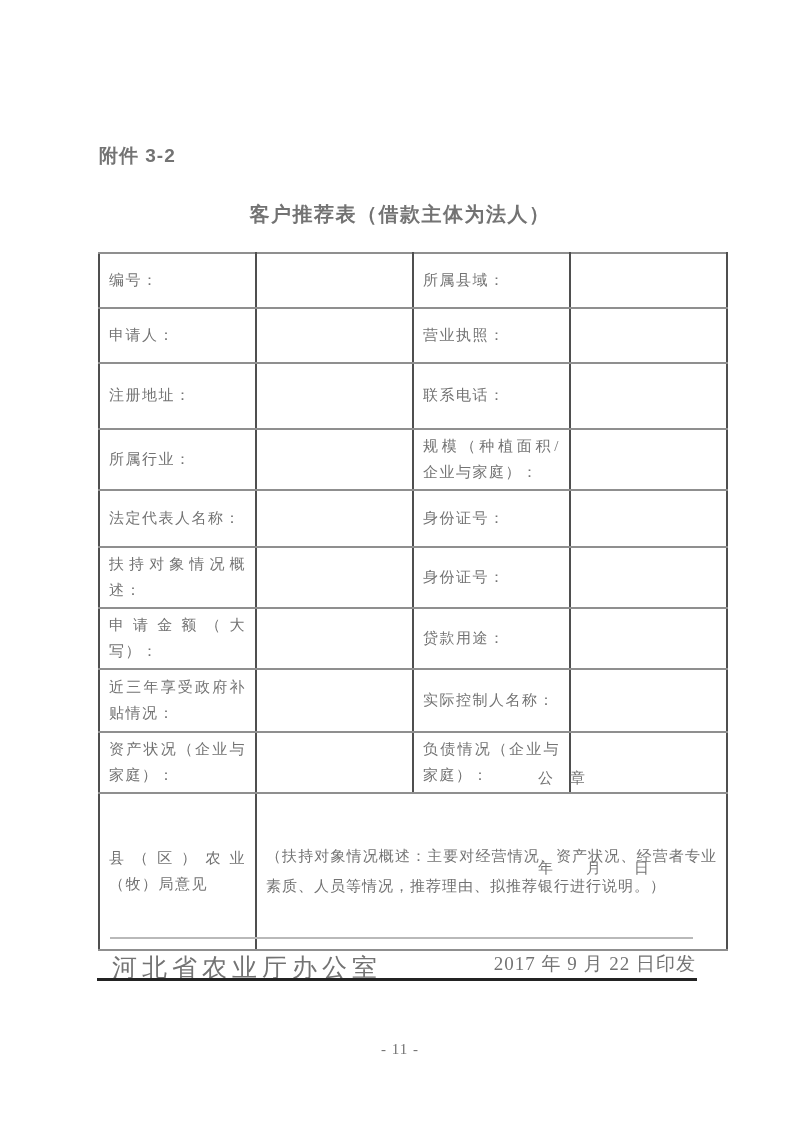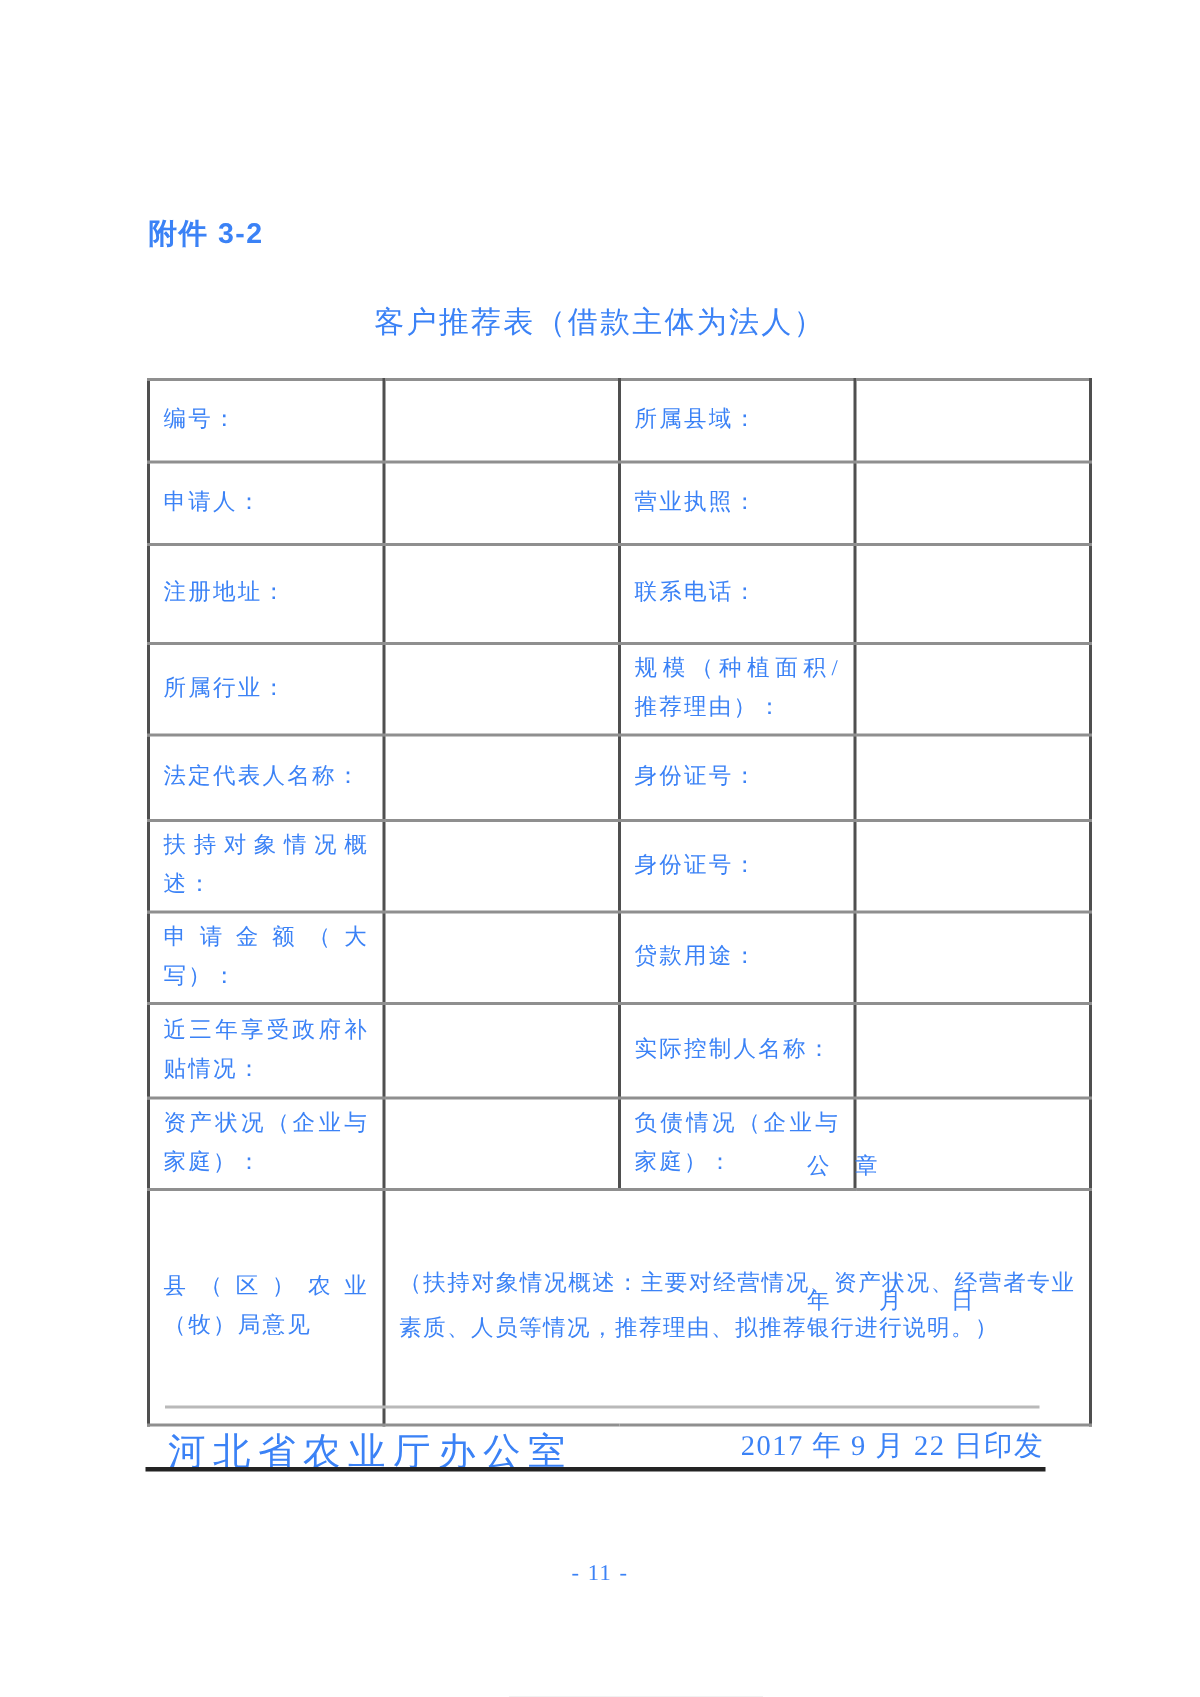--- a/index.html
+++ b/index.html
@@ -3,40 +3,40 @@
 <meta charset="utf-8">
 <style>
   html, body { margin: 0; padding: 0; background: #e8e8e8; }
   .page {
     position: relative;
     width: 800px;
     height: 1131px;
     margin: 0 auto;
     background: #ffffff;
     font-family: "Liberation Serif", "DejaVu Serif", serif;
-    color: #3b82f6;
+    color: #737373;
     overflow: hidden;
   }
   .attachment-label {
     position: absolute;
     left: 99px;
     top: 143px;
     font-size: 19px;
     font-weight: bold;
     letter-spacing: 1px;
     font-family: "Liberation Sans", "DejaVu Sans", sans-serif;
   }
   .doc-title {
     position: absolute;
     left: 0;
     top: 201px;
     width: 100%;
     text-align: center;
     font-size: 20px;
-    font-weight: normal;
+    font-weight: bold;
     letter-spacing: 1.5px;
   }
   table.form-table {
     position: absolute;
     left: 98px;
     top: 252px;
     width: 630px;
     border-collapse: collapse;
     table-layout: fixed;
     padding-left: 28px;
@@ -145,21 +145,21 @@
       </tr>
       <tr style="height:66px">
         <td class="lbl">注册地址：</td>
         <td class="val"></td>
         <td class="lbl">联系电话：</td>
         <td class="val"></td>
       </tr>
       <tr style="height:58px">
         <td class="lbl">所属行业：</td>
         <td class="val"></td>
-        <td class="lbl">规模（种植面积/推荐理由）：</td>
+        <td class="lbl">规模（种植面积/企业与家庭）：</td>
         <td class="val"></td>
       </tr>
       <tr style="height:57px">
         <td class="lbl">法定代表人名称：</td>
         <td class="val"></td>
         <td class="lbl">身份证号：</td>
         <td class="val"></td>
       </tr>
       <tr style="height:57px">
         <td class="lbl">扶持对象情况概述：</td>

